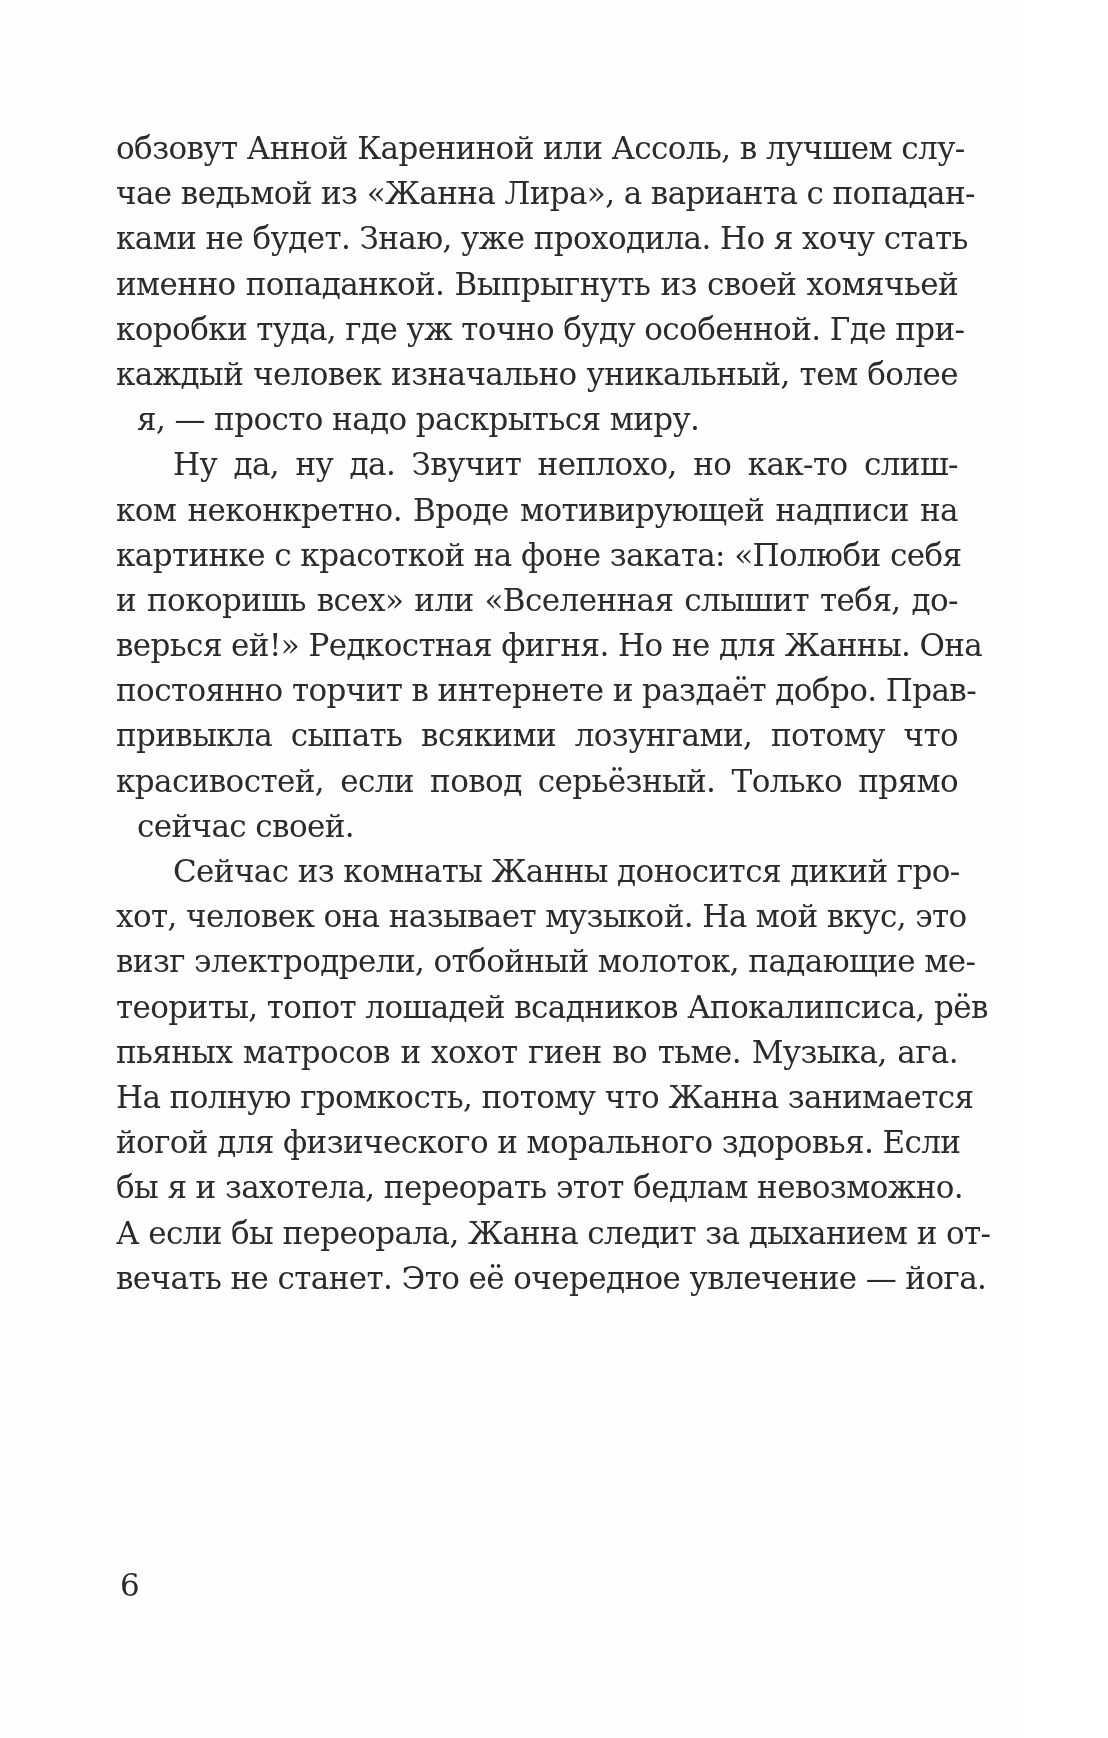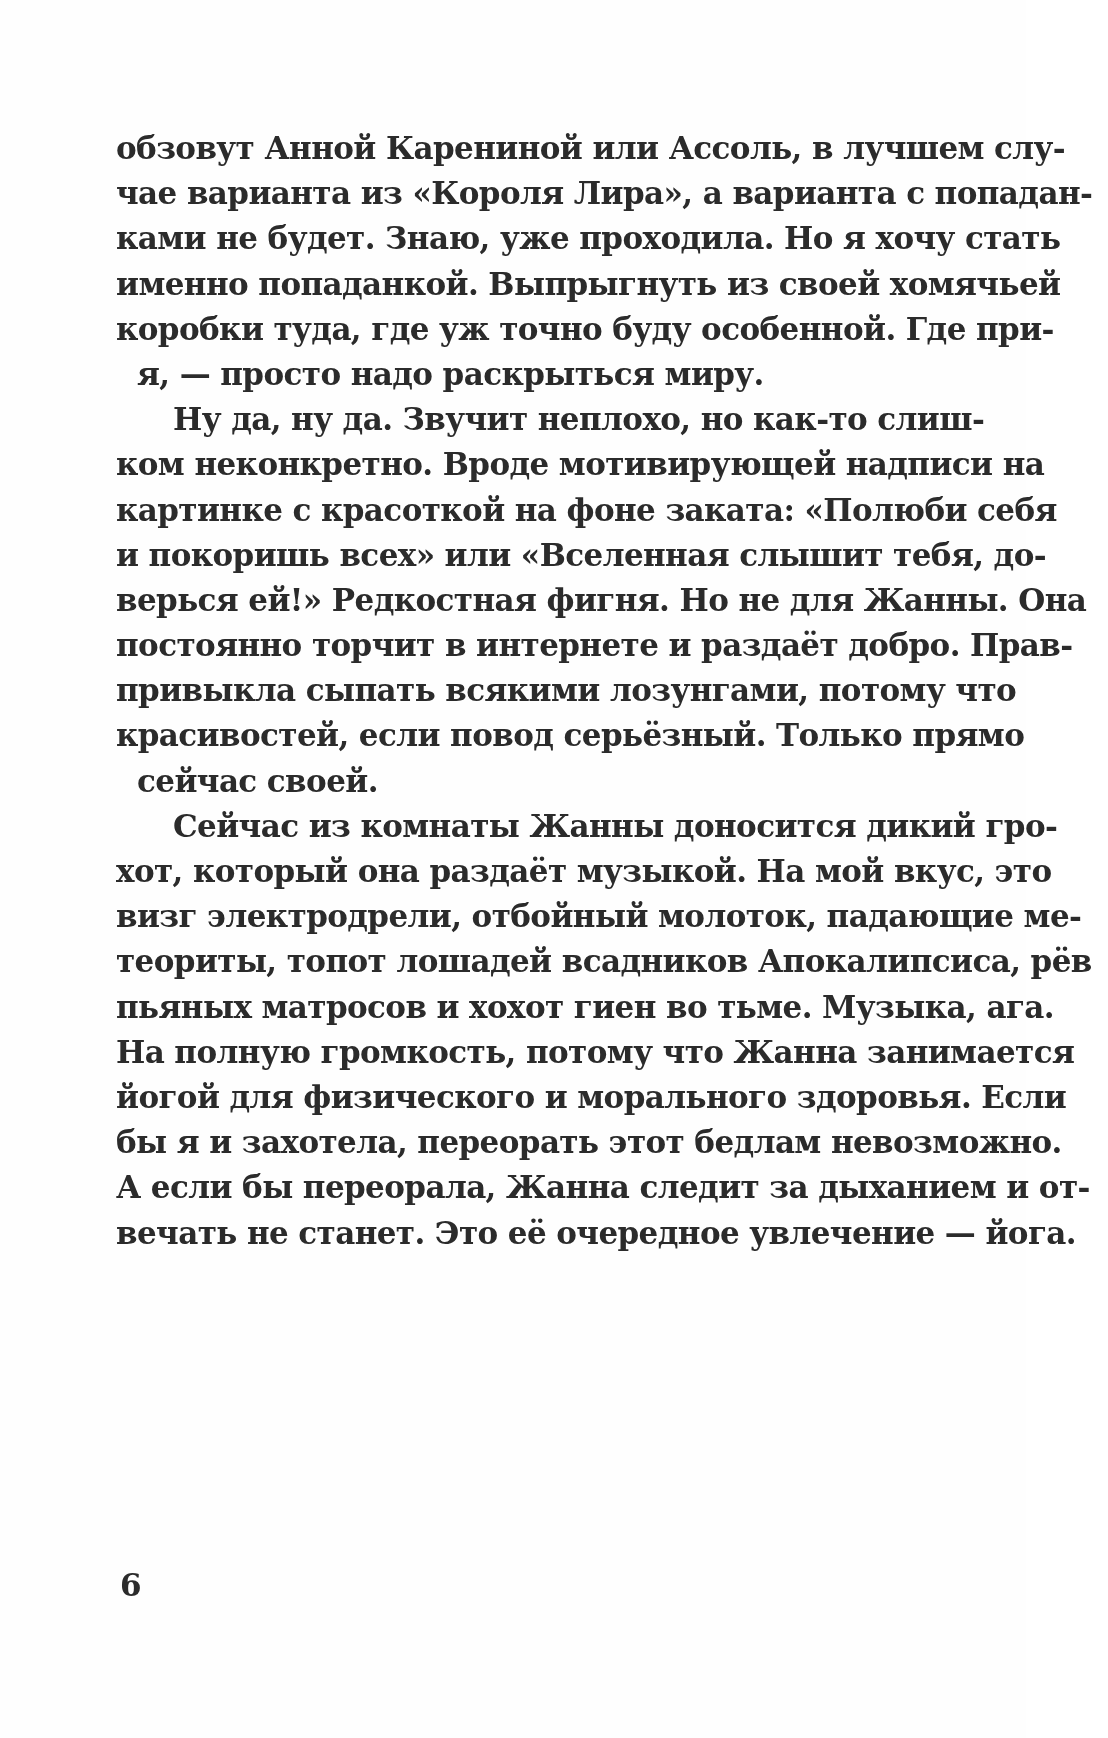--- a/index.html
+++ b/index.html
@@ -13,21 +13,20 @@
       position: relative;
       overflow: hidden;
     }
     .page {
       position: absolute;
       left: 0;
       top: 0;
       width: 1026px;
       height: 1738px;
       background: #fefefe;
-      font-weight: bold;
     }
     .text-block {
       position: absolute;
       left: 116px;
       top: 126px;
       width: 842px;
       font-family: "DejaVu Serif", "Liberation Serif", serif;
       font-size: 31px;
       color: #2b2b2b;
     }
@@ -57,42 +56,43 @@
     }
   </style>
 </head>
 <body>
 
 <div class="page">
   <div class="text-block">
 
     <div>
       <span class="line">обзовут Анной Карениной или Ассоль, в лучшем слу-</span>
-      <span class="line">чае варианта из «Короля Лира», а варианта с попадан-</span>
+      <span class="line">чае ведьмой из «Жанна Лира», а варианта с попадан-</span>
       <span class="line">ками не будет. Знаю, уже проходила. Но я хочу стать</span>
       <span class="line">именно попаданкой. Выпрыгнуть из своей хомячьей</span>
       <span class="line">коробки туда, где уж точно буду особенной. Где при-</span>
+      <span class="line">каждый человек изначально уникальный, тем более</span>
       <span class="line last">я, — просто надо раскрыться миру.</span>
     </div>
 
     <div>
       <span class="line indent">Ну да, ну да. Звучит неплохо, но как-то слиш-</span>
       <span class="line">ком неконкретно. Вроде мотивирующей надписи на</span>
       <span class="line">картинке с красоткой на фоне заката: «Полюби себя</span>
       <span class="line">и покоришь всех» или «Вселенная слышит тебя, до-</span>
       <span class="line">верься ей!» Редкостная фигня. Но не для Жанны. Она</span>
       <span class="line">постоянно торчит в интернете и раздаёт добро. Прав-</span>
       <span class="line">привыкла сыпать всякими лозунгами, потому что</span>
       <span class="line">красивостей, если повод серьёзный. Только прямо</span>
       <span class="line last">сейчас своей.</span>
     </div>
 
     <div>
       <span class="line indent">Сейчас из комнаты Жанны доносится дикий гро-</span>
-      <span class="line">хот, который она раздаёт музыкой. На мой вкус, это</span>
+      <span class="line">хот, человек она называет музыкой. На мой вкус, это</span>
       <span class="line">визг электродрели, отбойный молоток, падающие ме-</span>
       <span class="line">теориты, топот лошадей всадников Апокалипсиса, рёв</span>
       <span class="line">пьяных матросов и хохот гиен во тьме. Музыка, ага.</span>
       <span class="line">На полную громкость, потому что Жанна занимается</span>
       <span class="line">йогой для физического и морального здоровья. Если</span>
       <span class="line">бы я и захотела, переорать этот бедлам невозможно.</span>
       <span class="line">А если бы переорала, Жанна следит за дыханием и от-</span>
       <span class="line">вечать не станет. Это её очередное увлечение — йога.</span>
     </div>
   </div>

